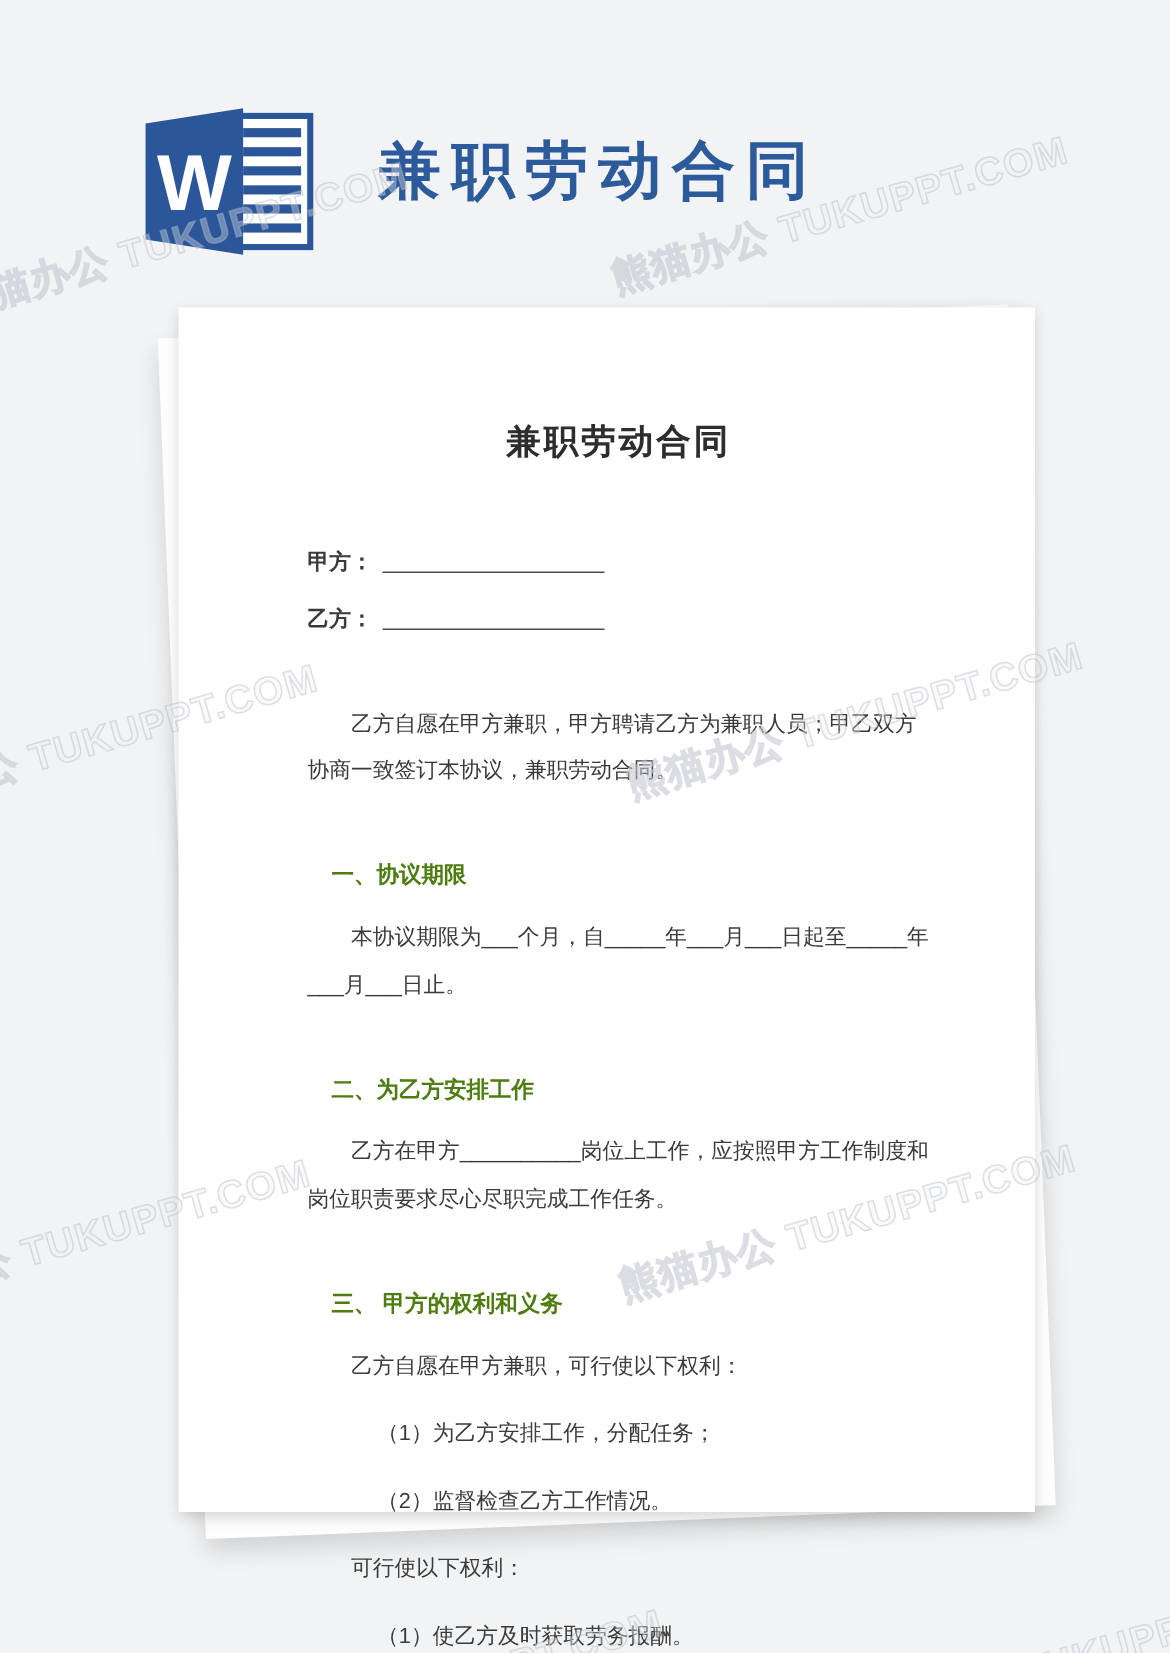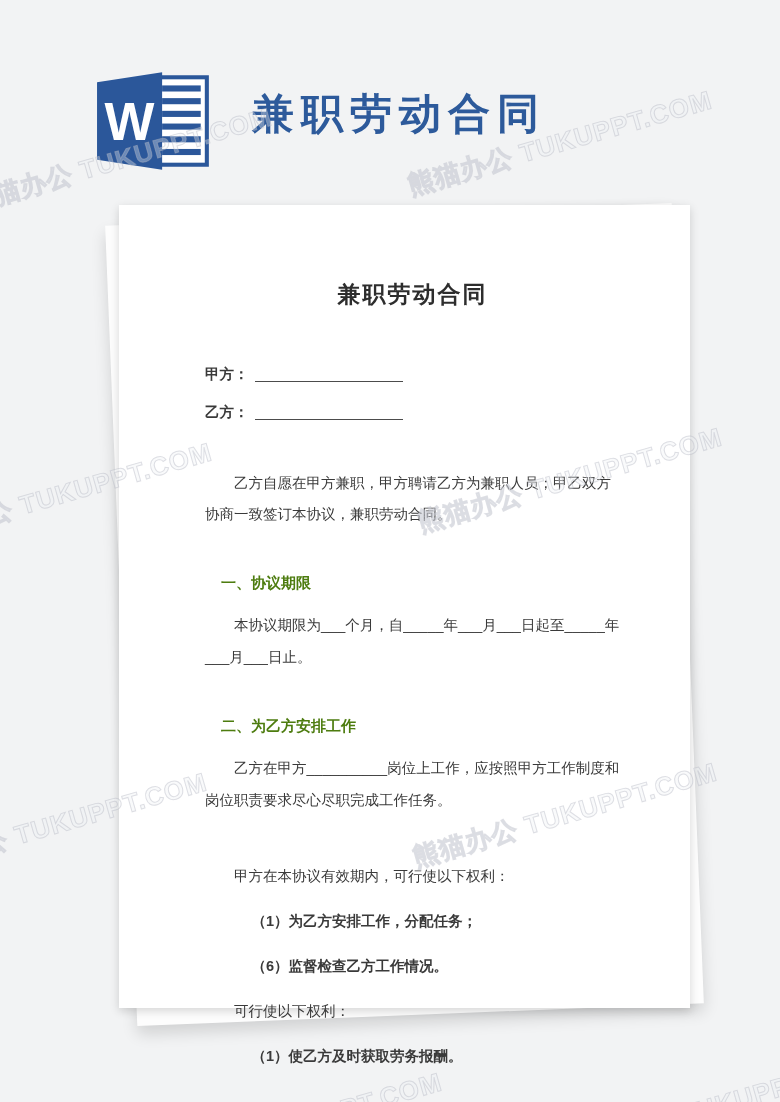--- a/index.html
+++ b/index.html
@@ -48,21 +48,21 @@
   .party-row { display:flex; align-items:flex-end; height:30px; margin-bottom:8px; }
   .party-label { font-weight:600; }
   .blank-line {
     display:inline-block; width:148px; height:1px;
     border-bottom:1.5px solid #4c4c4c; margin-left:6px; margin-bottom:2px;
   }
   .intro { margin:46px 0 0 0; text-indent:2em; line-height:31px; }
   .section { margin-top:44px; }
   .section-heading { margin:16px; font-size:15px; font-weight:700; color:#4d7c0f; }
   .section p { margin:13px 0 0 0; line-height:32px; text-indent:2em; }
-  .section .item { text-indent:3.2em;font-weight:bold; }
+  .section .item { text-indent:3.2em; }
 
   
   .wm-layer { position:absolute; inset:0; z-index:40; pointer-events:none; }
   .wm {
     position:absolute; white-space:nowrap;
     font-size:26px; font-weight:700; letter-spacing:1px;
     color:rgba(238,239,243,0.34);
     -webkit-text-stroke:1px rgba(178,182,192,0.42);
     transform:translate(-50%,-50%) rotate(-16deg);
   }
@@ -116,23 +116,24 @@
         <h2 class="section-heading">一、协议期限</h2>
         <p>本协议期限为___个月，自_____年___月___日起至_____年___月___日止。</p>
       </div>
 
       <div class="section">
         <h2 class="section-heading">二、为乙方安排工作</h2>
         <p>乙方在甲方__________岗位上工作，应按照甲方工作制度和岗位职责要求尽心尽职完成工作任务。</p>
       </div>
 
       <div class="section">
-        <p>甲方在本协议有效期内，可行使以下权利：</p>
+        <h2 class="section-heading">三、 甲方的权利和义务</h2>
+        <p>乙方自愿在甲方兼职，可行使以下权利：</p>
         <p class="item">（1）为乙方安排工作，分配任务；</p>
-        <p class="item">（6）监督检查乙方工作情况。</p>
+        <p class="item">（2）监督检查乙方工作情况。</p>
         <p>可行使以下权利：</p>
         <p class="item">（1）使乙方及时获取劳务报酬。</p>
       </div>
 
     </div>
   </div>
 
   <div class="wm-layer">
     <span class="wm" style="left:120px; top:160px;">熊猫办公 TUKUPPT.COM</span>
     <span class="wm" style="left:560px; top:143px;">熊猫办公 TUKUPPT.COM</span>

